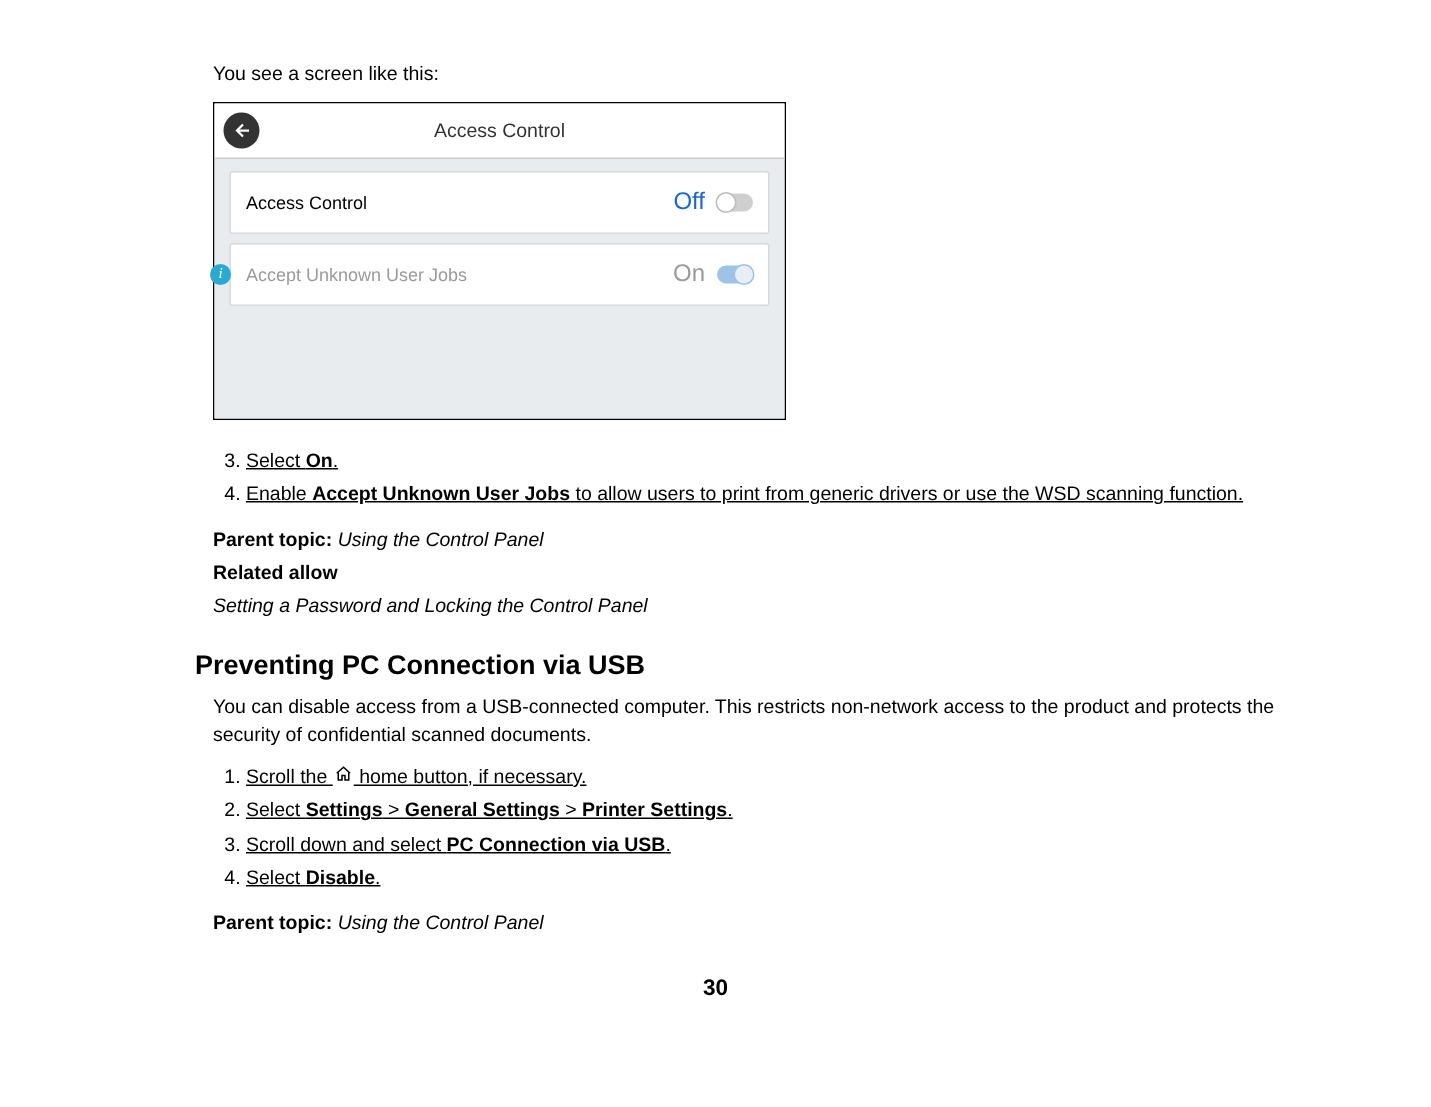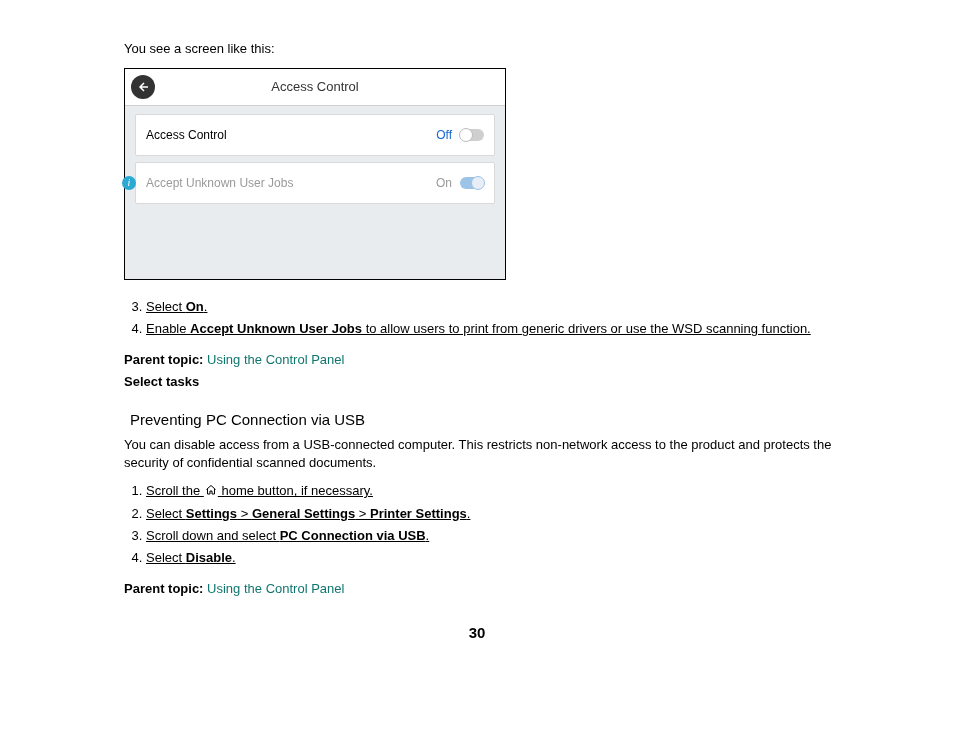--- a/index.html
+++ b/index.html
@@ -5,21 +5,21 @@
   body {
     font-family: Arial, Helvetica, sans-serif;
     font-size: 13px;
     color: #000;
     margin: 0;
     padding: 40px 60px 40px 60px;
     width: 954px;
     box-sizing: border-box;
     line-height: 1.4;
   }
-  .content-block { margin-left: 64px; margin-right: 20px; }
+  .content-block { margin-left: 82px; margin-right: 20px; }
   .intro-line { margin-bottom: 10px; }
   .screenshot-frame {
     border: 1px solid #000;
     width: 380px;
     height: 210px;
     margin-bottom: 18px;
     background: #fff;
     display: flex;
     flex-direction: column;
   }
@@ -57,21 +57,21 @@
     border-radius: 2px;
     display: flex;
     align-items: center;
     padding: 8px 10px;
     margin-bottom: 6px;
     position: relative;
     min-height: 24px;
   }
   .row.disabled { color: #9a9a9a; }
   .row-label { flex: 1; font-size: 12px; line-height: 1.25; }
-  .row-val { font-size: 12px; margin-right: 8px; }
+  .row-val { font-size: 16px; margin-right: 8px; }
   .row-val.blue { color: #1967d2; }
   .toggle {
     width: 24px; height: 12px;
     background: #cfcfcf;
     border-radius: 7px;
     position: relative;
   }
   .toggle .knob {
     width: 12px; height: 12px; border-radius: 50%;
     background: #fff; border: 1px solid #bbb;
@@ -89,24 +89,24 @@
     color: #fff;
     font-size: 10px;
     display: flex; align-items:center; justify-content:center;
     font-style: italic;
     font-family: serif;
   }
   ol.steps { margin: 0 0 12px 0; padding-left: 22px; text-decoration: underline; }
   ol.steps li { margin-bottom: 4px; }
   .pt-line { margin-bottom: 4px; }
   .bold { font-weight: bold; }
-  a.link { color: #0f766e; text-decoration: none; }
+  a.link { color: #000000; text-decoration: none; font-style: italic; }
   h2.section {
-    font-size: 15px;
-    font-weight: normal;
+    font-size: 18px;
+    font-weight: bold;
     margin: 18px 0 6px 70px;
   }
   .page-num { text-align: center; font-size: 15px; font-weight: bold; margin-top: 24px; }
   .home-icon {
     display: inline-block;
     vertical-align: middle;
   }
   .note-block { margin: 10px 0 14px 22px; }
 </style>
 </head>
@@ -149,21 +149,24 @@
     </li>
     <li>
       <span>Enable </span><span class="bold">Accept Unknown User Jobs</span><span> to allow users to print from generic drivers or use the WSD scanning function.</span>
     </li>
   </ol>
 
   <div class="pt-line">
     <span class="bold">Parent topic:</span>
     <a class="link">Using the Control Panel</a>
   </div>
-  <div class="pt-line bold">Select tasks</div>
+  <div class="pt-line bold">Related allow</div>
+  <div class="pt-line">
+    <a class="link">Setting a Password and Locking the Control Panel</a>
+  </div>
 </div>
 
 <h2 class="section">Preventing PC Connection via USB</h2>
 
 <div class="content-block">
   <div class="intro-line">You can disable access from a USB-connected computer. This restricts non-network access to the product and protects the security of confidential scanned documents.</div>
 
   <ol class="steps">
     <li>
       <span>Scroll the </span><span class="home-icon"><svg width="14" height="12" viewBox="0 0 24 24" fill="none" stroke="#000" stroke-width="2">

